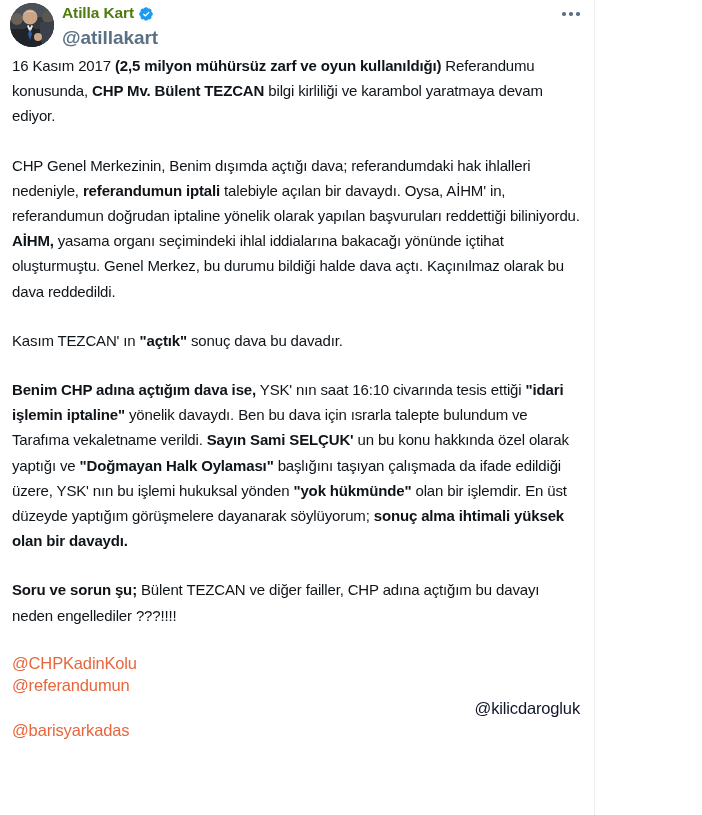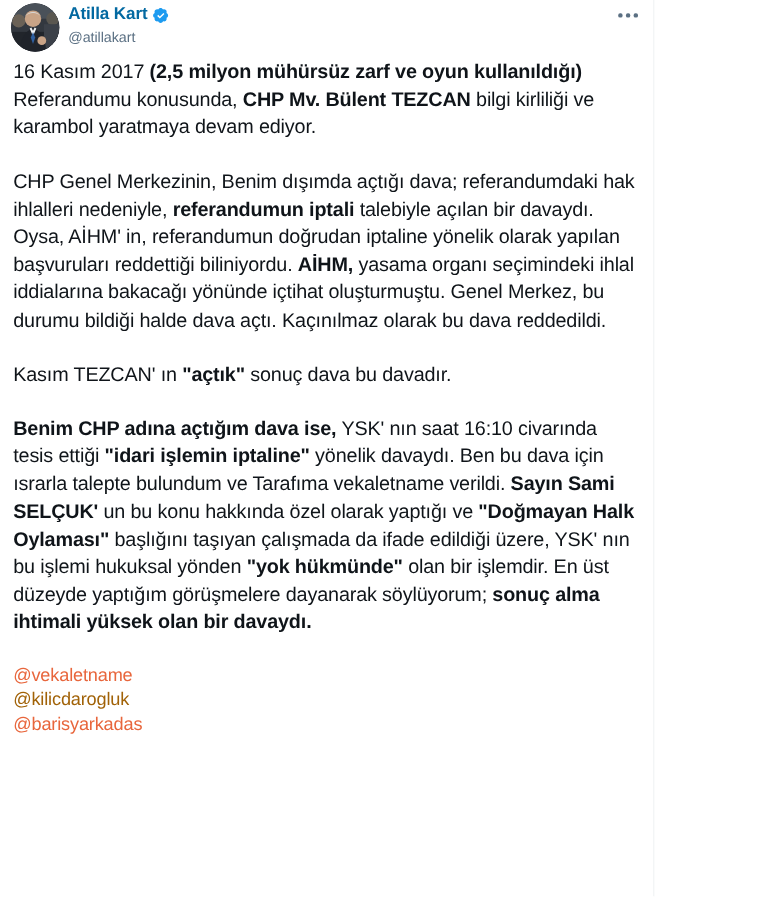--- a/index.html
+++ b/index.html
@@ -89,25 +89,26 @@
     letter-spacing: -0.1px;
     white-space: nowrap;
   }
   .verified-badge {
     display: inline-flex;
     width: 16px;
     height: 16px;
     flex: 0 0 16px;
   }
   .handle {
-    font-size: 13px;
+    font-size: 19px;
     color: #5b7083;
     margin-top: 2px;
     white-space: nowrap;
     letter-spacing: -0.05px;
+    font-weight: bold;
   }
 
   .more-menu {
     position: absolute;
     left: 558px;
     top: 3px;
     width: 26px;
     height: 22px;
     display: flex;
     align-items: center;
@@ -118,21 +119,21 @@
   .more-menu .dot {
     width: 3.5px;
     height: 3.5px;
     border-radius: 50%;
     background: #5b7083;
   }
 
   
   .tweet-body {
     padding: 0 14px 0 12px;
-    font-size: 18px;
+    font-size: 15px;
     line-height: 25.2px;
     color: #0f1419;
     letter-spacing: -0.15px;
   }
   .tweet-body p {
     margin: 0 0 24px 0;
   }
   .tweet-body b {
     font-weight: bold;
   }
@@ -185,21 +186,21 @@
 
             <path d="M20 26 L22 31 L20 37 L18 31 Z" fill="#2f5fa0"></path>
 
             <circle cx="28" cy="34" r="4" fill="#c9a487"></circle>
           </g>
         </svg>
       </div>
 
       <div class="identity">
         <div class="name-row">
-          <span class="display-name" style="color: #0369a1;">Atilla Kart</span>
+          <span class="display-name" style="color: #4d7c0f;">Atilla Kart</span>
           <span class="verified-badge">
             <svg width="16" height="16" viewBox="0 0 24 24" aria-hidden="true">
               <path fill="#1d9bf0" d="M22.25 12c0-1.43-.88-2.67-2.19-3.34.46-1.39.2-2.9-.81-3.91s-2.52-1.27-3.91-.81C14.67 2.63 13.43 1.75 12 1.75s-2.67.88-3.34 2.19c-1.39-.46-2.9-.2-3.91.81s-1.27 2.52-.81 3.91C2.63 9.33 1.75 10.57 1.75 12s.88 2.67 2.19 3.34c-.46 1.39-.2 2.9.81 3.91s2.52 1.27 3.91.81c.67 1.31 1.91 2.19 3.34 2.19s2.67-.88 3.34-2.19c1.39.46 2.9.2 3.91-.81s1.27-2.52.81-3.91c1.31-.67 2.19-1.91 2.19-3.34z"></path>
               <path fill="#ffffff" d="M10.94 16.28l-3.6-3.6 1.42-1.41 2.18 2.18 4.88-4.88 1.42 1.42-6.3 6.29z"></path>
             </svg>
           </span>
         </div>
         <div class="handle" style="color: rgb(91, 112, 131);">@atillakart</div>
       </div>
 
@@ -209,25 +210,27 @@
         <span class="dot"></span>
       </div>
 
     </div>
 
     <div class="tweet-body" id="tweet-body">
         <p><span>16 Kasım 2017 </span><b>(2,5 milyon mühürsüz zarf ve oyun kullanıldığı)</b><span> Referandumu konusunda, </span><b>CHP Mv. Bülent TEZCAN</b><span> bilgi kirliliği ve karambol yaratmaya devam ediyor.</span></p>
         <p><span>CHP Genel Merkezinin, Benim dışımda açtığı dava; referandumdaki hak ihlalleri nedeniyle, </span><b>referandumun iptali</b><span> talebiyle açılan bir davaydı. Oysa, AİHM' in, referandumun doğrudan iptaline yönelik olarak yapılan başvuruları reddettiği biliniyordu. </span><b>AİHM,</b><span> yasama organı seçimindeki ihlal iddialarına bakacağı yönünde içtihat oluşturmuştu. Genel Merkez, bu durumu bildiği halde dava açtı. Kaçınılmaz olarak bu dava reddedildi.</span></p>
         <p><span> Kasım TEZCAN' ın </span><b>"açtık"</b><span> sonuç dava bu davadır.</span></p>
         <p><b>Benim CHP adına açtığım dava ise,</b><span> YSK' nın saat 16:10 civarında tesis ettiği </span><b>"idari işlemin iptaline"</b><span> yönelik davaydı. Ben bu dava için ısrarla talepte bulundum ve Tarafıma vekaletname verildi. </span><b>Sayın Sami SELÇUK'</b><span> un bu konu hakkında özel olarak yaptığı ve </span><b>"Doğmayan Halk Oylaması"</b><span> başlığını taşıyan çalışmada da ifade edildiği üzere, YSK' nın bu işlemi hukuksal yönden </span><b>"yok hükmünde"</b><span> olan bir işlemdir. En üst düzeyde yaptığım görüşmelere dayanarak söylüyorum; </span><b>sonuç alma ihtimali yüksek olan bir davaydı.</b></p>
+        <p><b>Soru ve sorun şu;</b><span> Bülent TEZCAN ve diğer failler, CHP adına açtığım bu davayı neden engellediler ???!!!!</span></p>
       </div>
 
     <div class="mentions" id="mentions-list">
-        <a style="color: rgb(232, 102, 60);">@vekaletname</a>
-        <a style="color: #a16207;">@kilicdarogluk</a>
+        <a style="color: rgb(232, 102, 60);">@CHPKadinKolu</a>
+        <a style="color: rgb(232, 102, 60);">@referandumun</a>
+        <a style="color: #0f172a; text-align: right;">@kilicdarogluk</a>
         <a style="color: rgb(232, 102, 60);">@barisyarkadas</a>
       </div>
 
   </div>
 
   <div class="column-divider" style="background: rgb(236, 238, 240);"></div>
   <div class="right-gutter"></div>
 
 </div>
 

